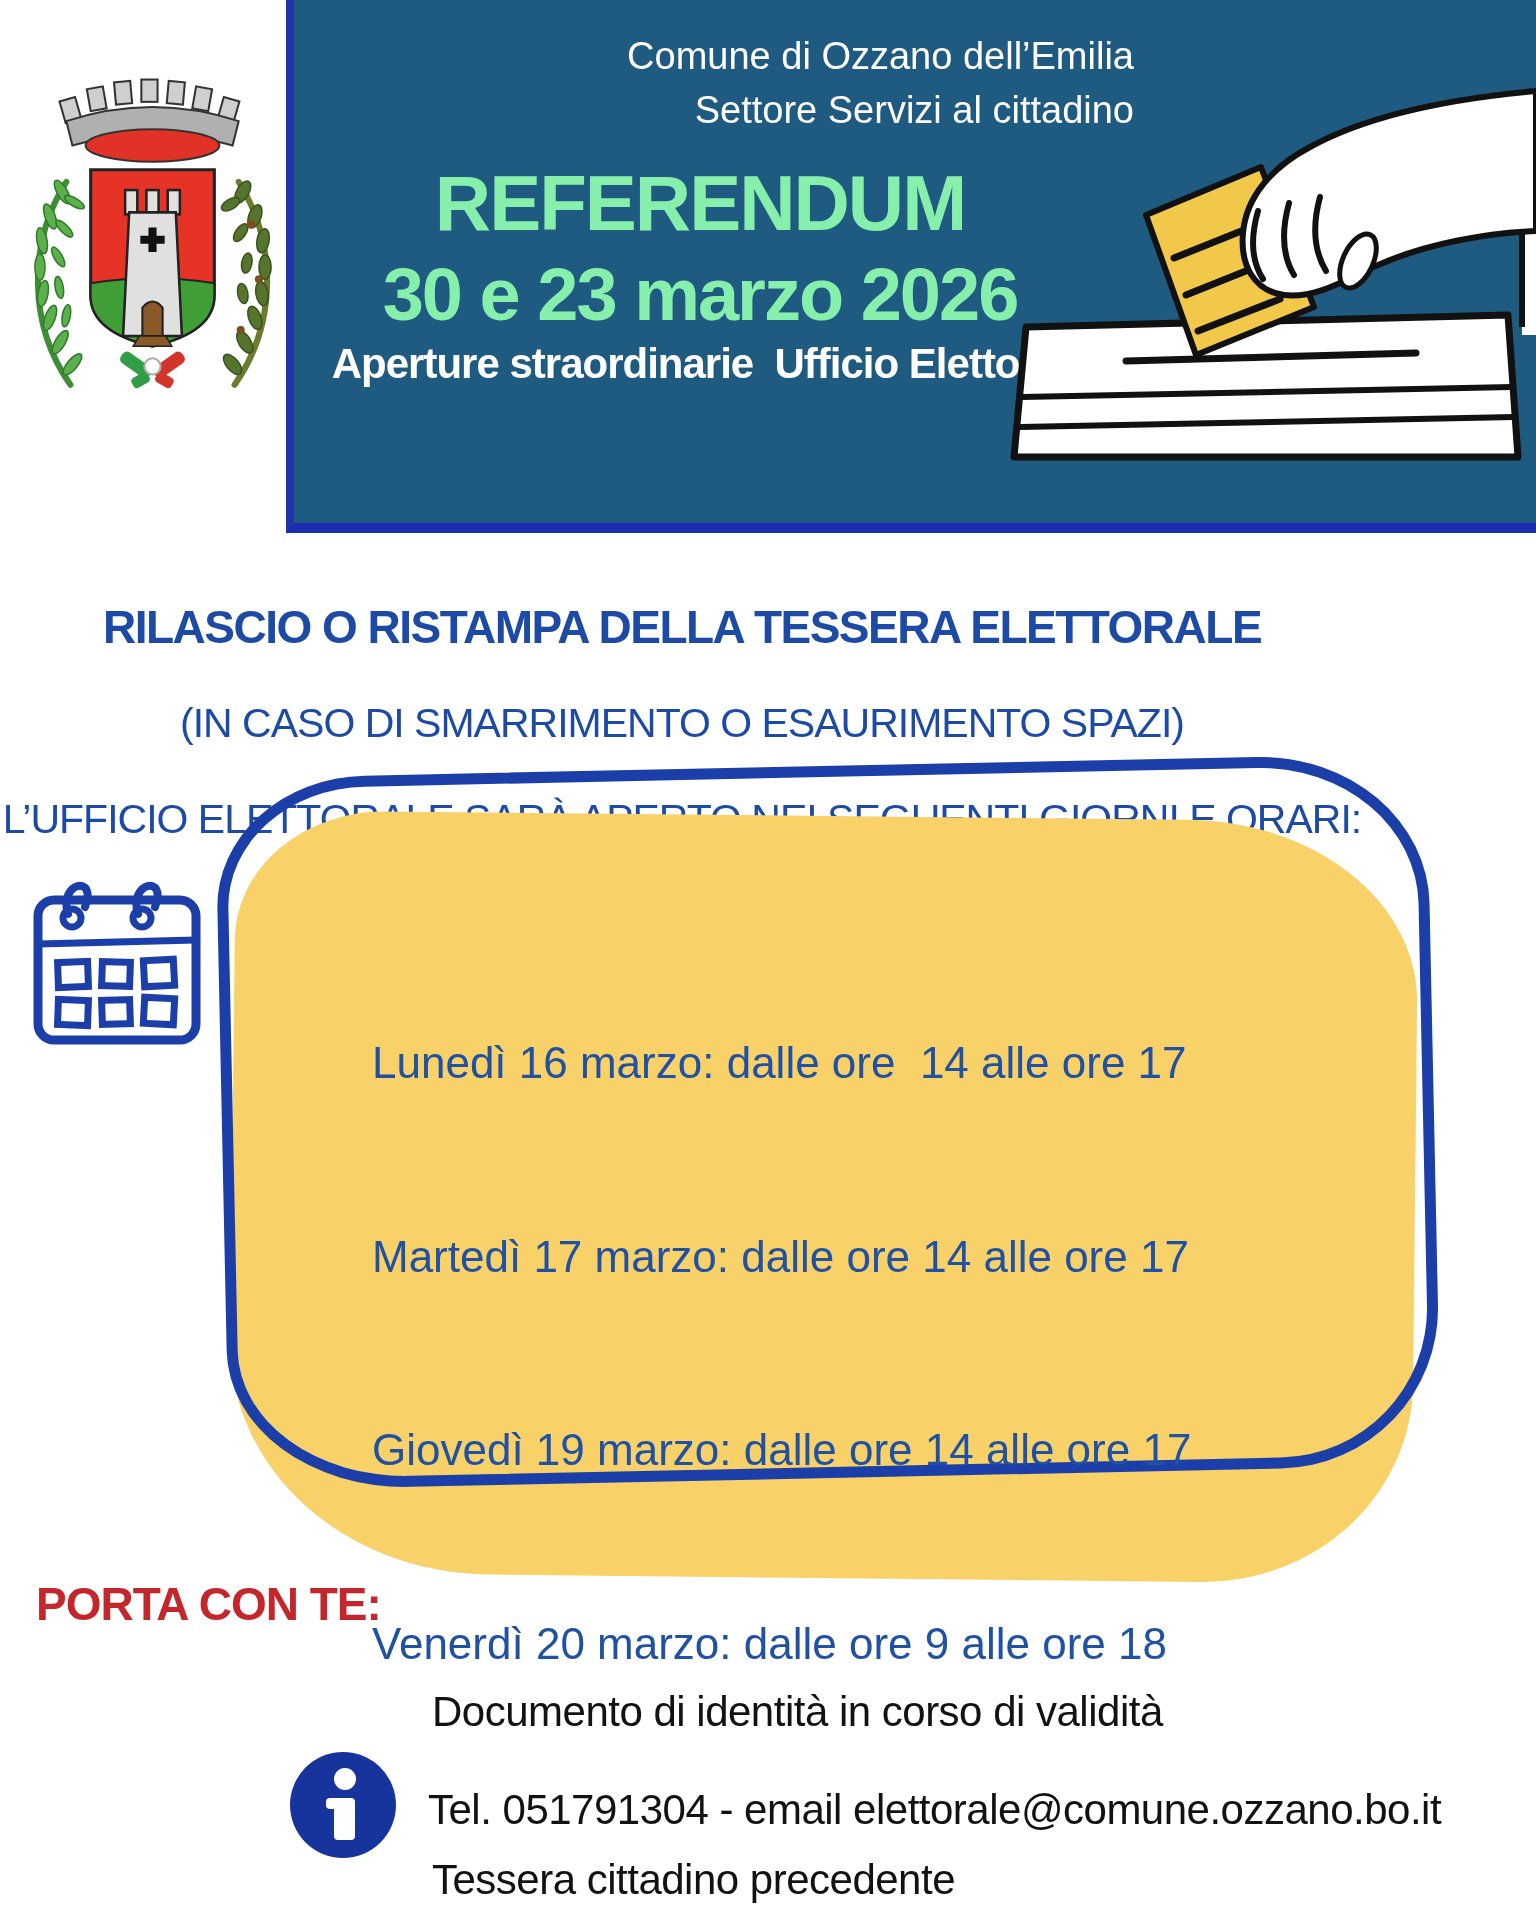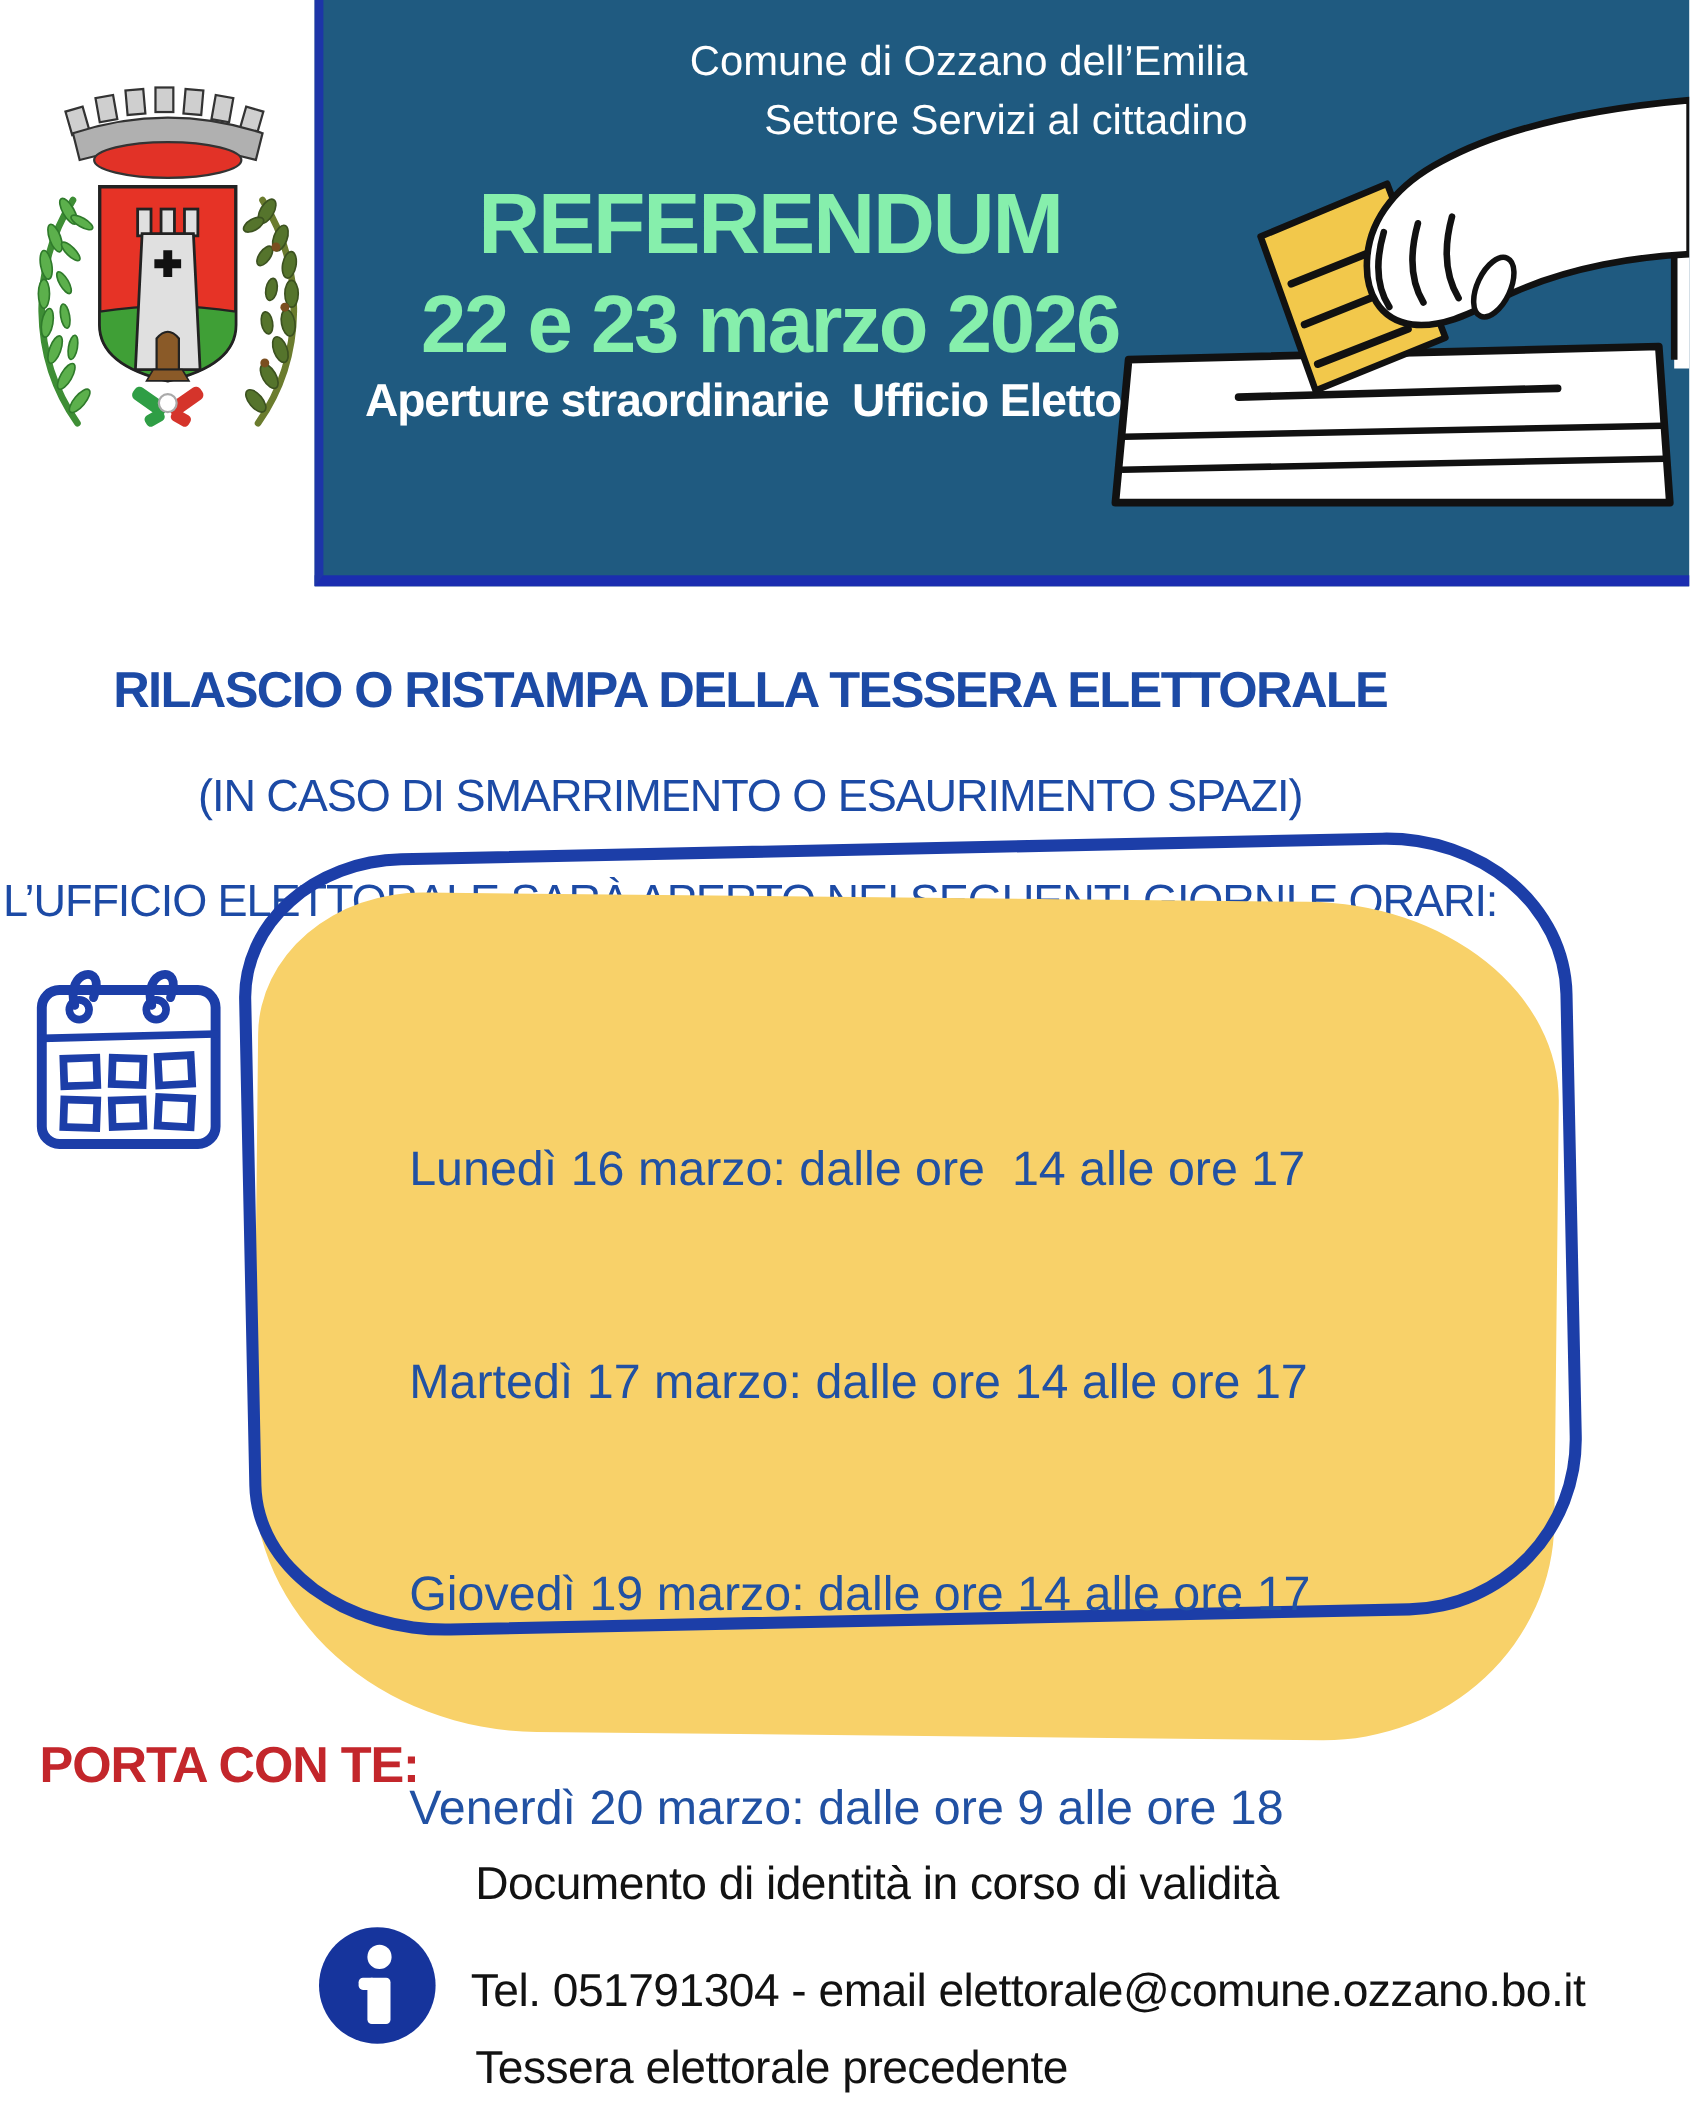--- a/index.html
+++ b/index.html
@@ -73,21 +73,21 @@
 </style>
 </head>
 <body>
 
 <div class="page">
 
   <div class="banner">
     <div class="org">Comune di Ozzano dell’Emilia</div>
     <div class="org org2">Settore Servizi al cittadino</div>
     <div class="big title">REFERENDUM</div>
-    <div class="big date">22 e 23 marzo 2026</div>
+    <div class="big date">30 e 23 marzo 2026</div>
     <div class="subtitle">Aperture straordinarie  Ufficio Elettorale</div>
   </div>
 
   <svg class="ballot-illu" viewBox="0 0 540 420">
 
     <rect x="526" y="140" width="14" height="140" fill="#ffffff"></rect>
     <line x1="526" y1="140" x2="526" y2="272" stroke="#111111" stroke-width="6"></line>
 
     <polygon points="30,272 512,260 522,402 18,402" fill="#ffffff" stroke="#111111" stroke-width="7" stroke-linejoin="round"></polygon>
     <line x1="26" y1="342" x2="516" y2="332" stroke="#111111" stroke-width="6"></line>
@@ -209,21 +209,21 @@
     <div class="row">Giovedì 19 marzo: dalle ore 14 alle ore 17</div>
     <div class="row">Venerdì 20 marzo: dalle ore 9 alle ore 18</div>
     
     
     
   </div>
 
   <div class="bring-label">PORTA CON TE:</div>
   <div class="bring-items">
     <div>Documento di identità in corso di validità</div>
-    <div>Tessera elettorale precedente</div>
+    <div>Tessera cittadino precedente</div>
     
   </div>
 
   <svg class="info-icon" viewBox="0 0 110 110">
     <circle cx="55" cy="55" r="53" fill="#16349c"></circle>
     <circle cx="57" cy="29" r="11" fill="#ffffff"></circle>
     <rect x="46" y="48" width="21" height="42" rx="4" fill="#ffffff"></rect>
     <rect x="38" y="48" width="16" height="11" rx="4" fill="#ffffff"></rect>
   </svg>
   <div class="contact">Tel. 051791304 - email elettorale@comune.ozzano.bo.it</div>

